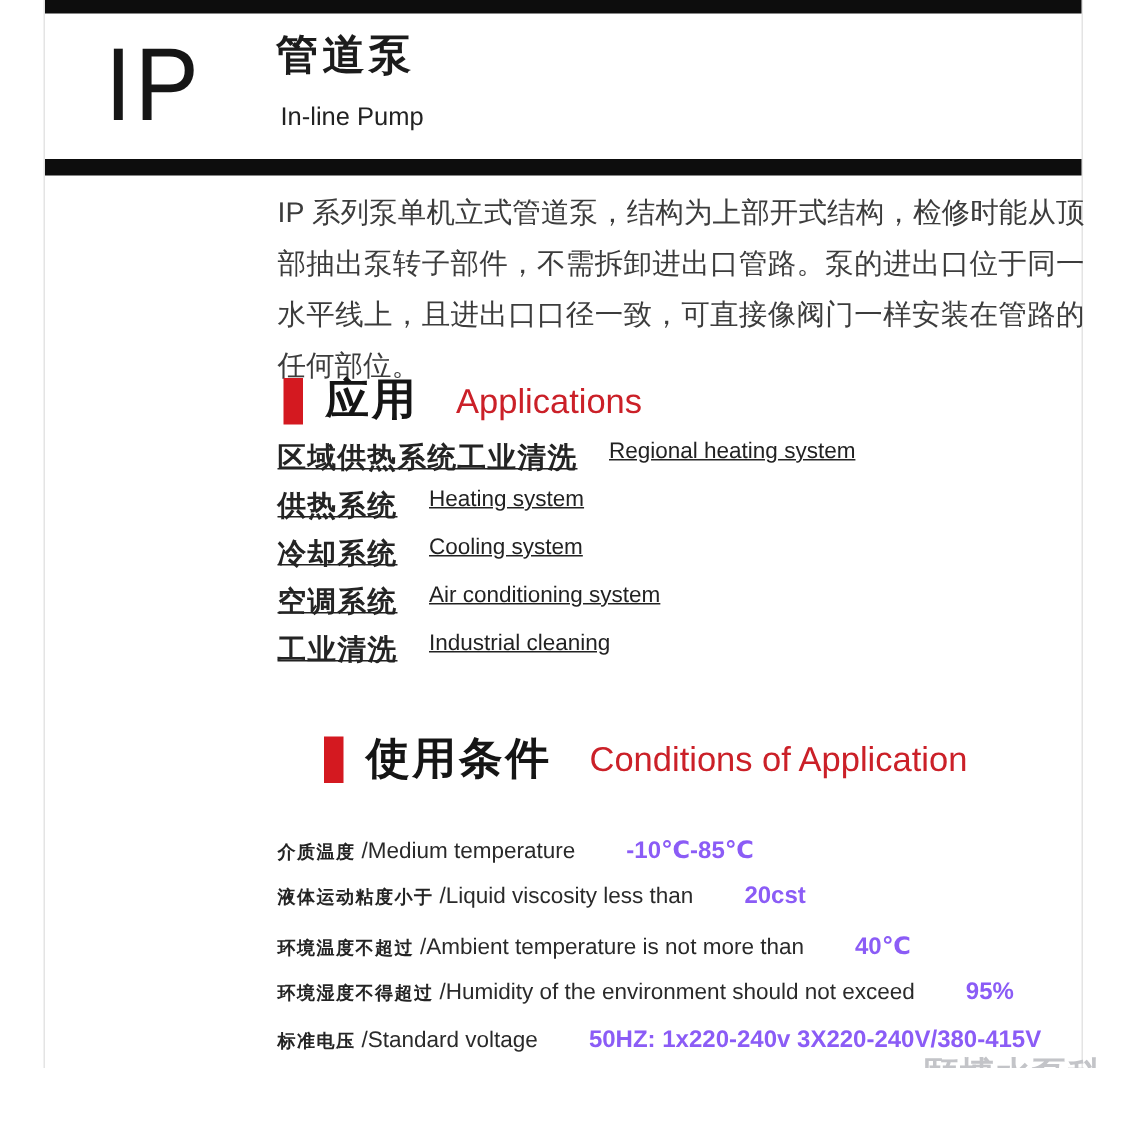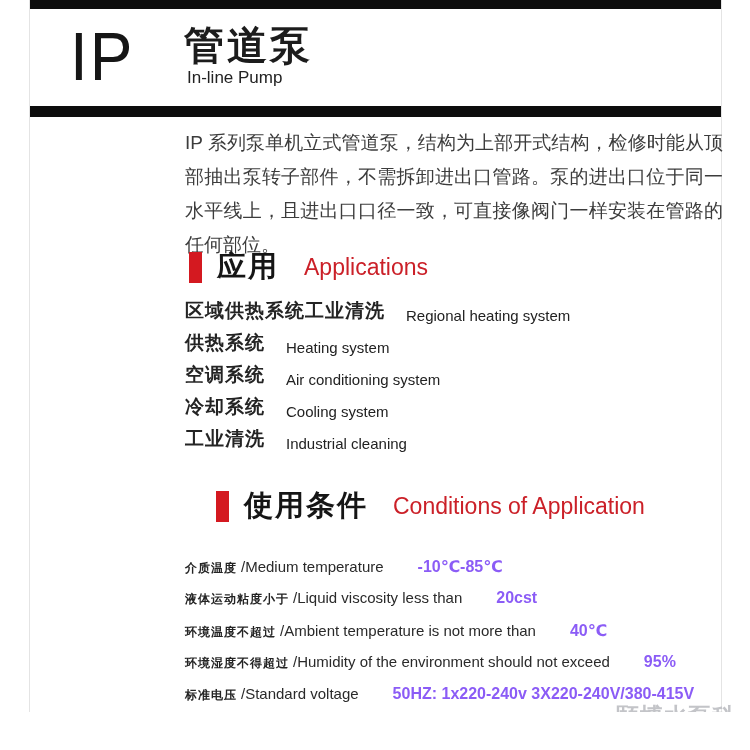--- a/index.html
+++ b/index.html
@@ -11,39 +11,39 @@
   .edge.left{left:29px;}
   .edge.right{left:721px;}
   .bar{position:absolute;left:30px;width:691px;background:#0d0d0d;}
   .bar.top{top:0;height:9px;}
   .bar.mid{top:106px;height:11px;}
   .bar.bottom{top:741px;height:9px;}
 
   
   .model{position:absolute;left:70px;top:16px;font-size:64px;font-weight:400;
     letter-spacing:2px;color:#161616;transform:scaleY(1.08);transform-origin:top left;}
-  .title-zh{position:absolute;left:184px;top:18px;font-size:40px;font-weight:600;
+  .title-zh{position:absolute;left:184px;top:18px;font-size:28px;font-weight:600;
     letter-spacing:3px;color:#1c1c1c;}
   .title-en{position:absolute;left:187px;top:68px;font-size:17px;font-weight:400;color:#222;}
 
   
   .intro{position:absolute;left:185px;top:126px;width:538px;margin:0;
     font-size:19px;line-height:34px;color:#3c3c3c;font-weight:500;text-align:justify;}
 
   
   .sec-head{position:absolute;left:189px;display:flex;align-items:center;}
   .sec-head.apps{top:247px;}
   .sec-head.cond{top:486px;margin-left:27px;}
   .sq{width:13px;height:31px;background:#d41920;margin-right:15px;flex:0 0 auto;}
   .sec-zh{font-size:29px;font-weight:600;letter-spacing:2px;color:#151515;margin-right:25px;white-space:nowrap;}
   .sec-en{font-size:23px;font-weight:400;color:#cb2028;white-space:nowrap;}
 
   
   .app-list{position:absolute;left:185px;top:292px;}
-  .app-row{height:32px;display:flex;align-items:flex-end;white-space:nowrap;}
+  .app-row{height:32px;display:flex;align-items:flex-start;white-space:nowrap;text-decoration:underline;}
   .app-row .zh{font-size:19px;font-weight:600;color:#242424;letter-spacing:1px;}
   .app-row .en{font-size:15px;font-weight:500;color:#222;margin-left:21px;}
 
   
   .cond-list{position:absolute;left:185px;top:528px;}
   .cond-row{height:32px;display:flex;align-items:baseline;white-space:nowrap;}
   .cond-row .zh{font-size:12px;font-weight:600;color:#242424;letter-spacing:1px;}
   .cond-row .en{font-size:15px;font-weight:500;color:#2a2a2a;margin-left:4px;}
   .cond-row .val{font-size:16px;font-weight:600;color:#8b5cf6;margin-left:34px;margin-top:29px;}
 
@@ -79,26 +79,26 @@
   <div class="app-list">
     <div class="app-row">
       <span class="zh">区域供热系统工业清洗</span>
       <span class="en">Regional heating system</span>
     </div>
     <div class="app-row">
       <span class="zh">供热系统</span>
       <span class="en">Heating system</span>
     </div>
     <div class="app-row">
+      <span class="zh">冷却系统</span>
+      <span class="en">Cooling system</span>
+    </div>
+    <div class="app-row">
       <span class="zh">空调系统</span>
       <span class="en">Air conditioning system</span>
-    </div>
-    <div class="app-row">
-      <span class="zh">冷却系统</span>
-      <span class="en">Cooling system</span>
     </div>
     <div class="app-row">
       <span class="zh">工业清洗</span>
       <span class="en">Industrial cleaning</span>
     </div>
   </div>
 
   <div class="sec-head cond">
     <span class="sq"></span>
     <span class="sec-zh">使用条件</span>

